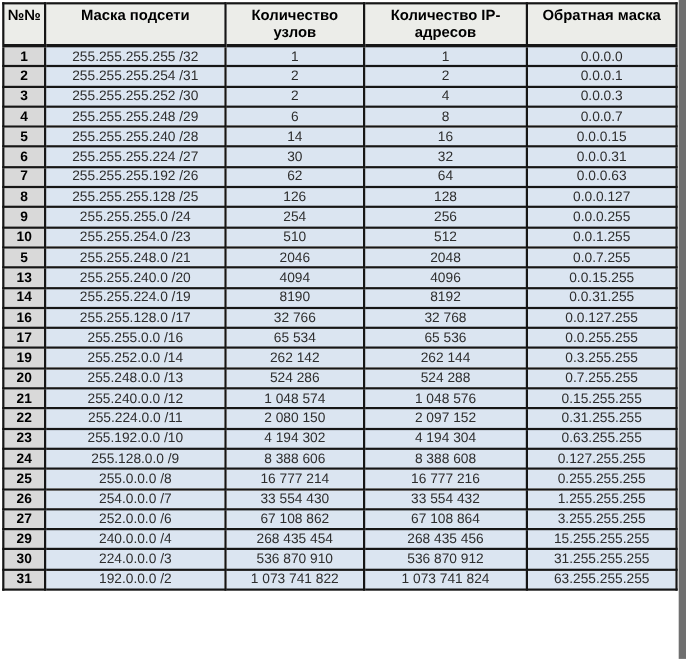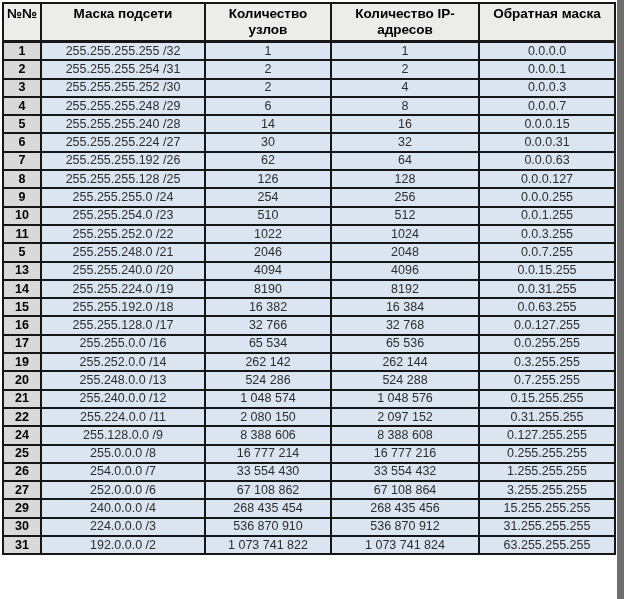--- a/index.html
+++ b/index.html
@@ -154,27 +154,20 @@
     <td class="val">0.0.0.255</td>
   </tr>
         <tr>
     <td class="num">10</td>
     <td class="val">255.255.254.0 /23</td>
     <td class="val">510</td>
     <td class="val">512</td>
     <td class="val">0.0.1.255</td>
   </tr>
         <tr>
-    <td class="num">11</td>
-    <td class="val">255.255.252.0 /22</td>
-    <td class="val">1022</td>
-    <td class="val">1024</td>
-    <td class="val">0.0.3.255</td>
-  </tr>
-        <tr>
     <td class="num">5</td>
     <td class="val">255.255.248.0 /21</td>
     <td class="val">2046</td>
     <td class="val">2048</td>
     <td class="val">0.0.7.255</td>
   </tr>
         <tr>
     <td class="num">13</td>
     <td class="val">255.255.240.0 /20</td>
     <td class="val">4094</td>
@@ -182,27 +175,20 @@
     <td class="val">0.0.15.255</td>
   </tr>
         <tr>
     <td class="num">14</td>
     <td class="val">255.255.224.0 /19</td>
     <td class="val">8190</td>
     <td class="val">8192</td>
     <td class="val">0.0.31.255</td>
   </tr>
         <tr>
-    <td class="num">15</td>
-    <td class="val">255.255.192.0 /18</td>
-    <td class="val">16 382</td>
-    <td class="val">16 384</td>
-    <td class="val">0.0.63.255</td>
-  </tr>
-        <tr>
     <td class="num">16</td>
     <td class="val">255.255.128.0 /17</td>
     <td class="val">32 766</td>
     <td class="val">32 768</td>
     <td class="val">0.0.127.255</td>
   </tr>
         <tr>
     <td class="num">17</td>
     <td class="val">255.255.0.0 /16</td>
     <td class="val">65 534</td>
@@ -231,20 +217,27 @@
     <td class="val">0.15.255.255</td>
   </tr>
         <tr>
     <td class="num">22</td>
     <td class="val">255.224.0.0 /11</td>
     <td class="val">2 080 150</td>
     <td class="val">2 097 152</td>
     <td class="val">0.31.255.255</td>
   </tr>
         <tr>
+    <td class="num">23</td>
+    <td class="val">255.192.0.0 /10</td>
+    <td class="val">4 194 302</td>
+    <td class="val">4 194 304</td>
+    <td class="val">0.63.255.255</td>
+  </tr>
+        <tr>
     <td class="num">24</td>
     <td class="val">255.128.0.0 /9</td>
     <td class="val">8 388 606</td>
     <td class="val">8 388 608</td>
     <td class="val">0.127.255.255</td>
   </tr>
         <tr>
     <td class="num">25</td>
     <td class="val">255.0.0.0 /8</td>
     <td class="val">16 777 214</td>

